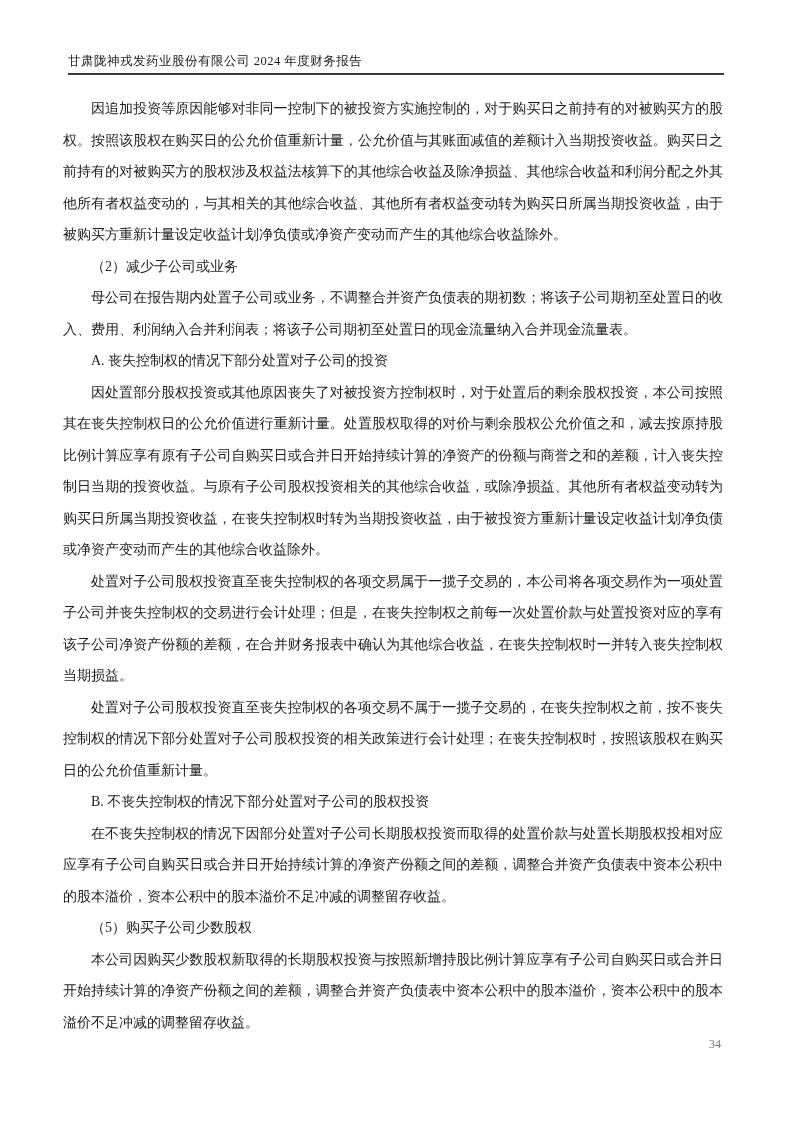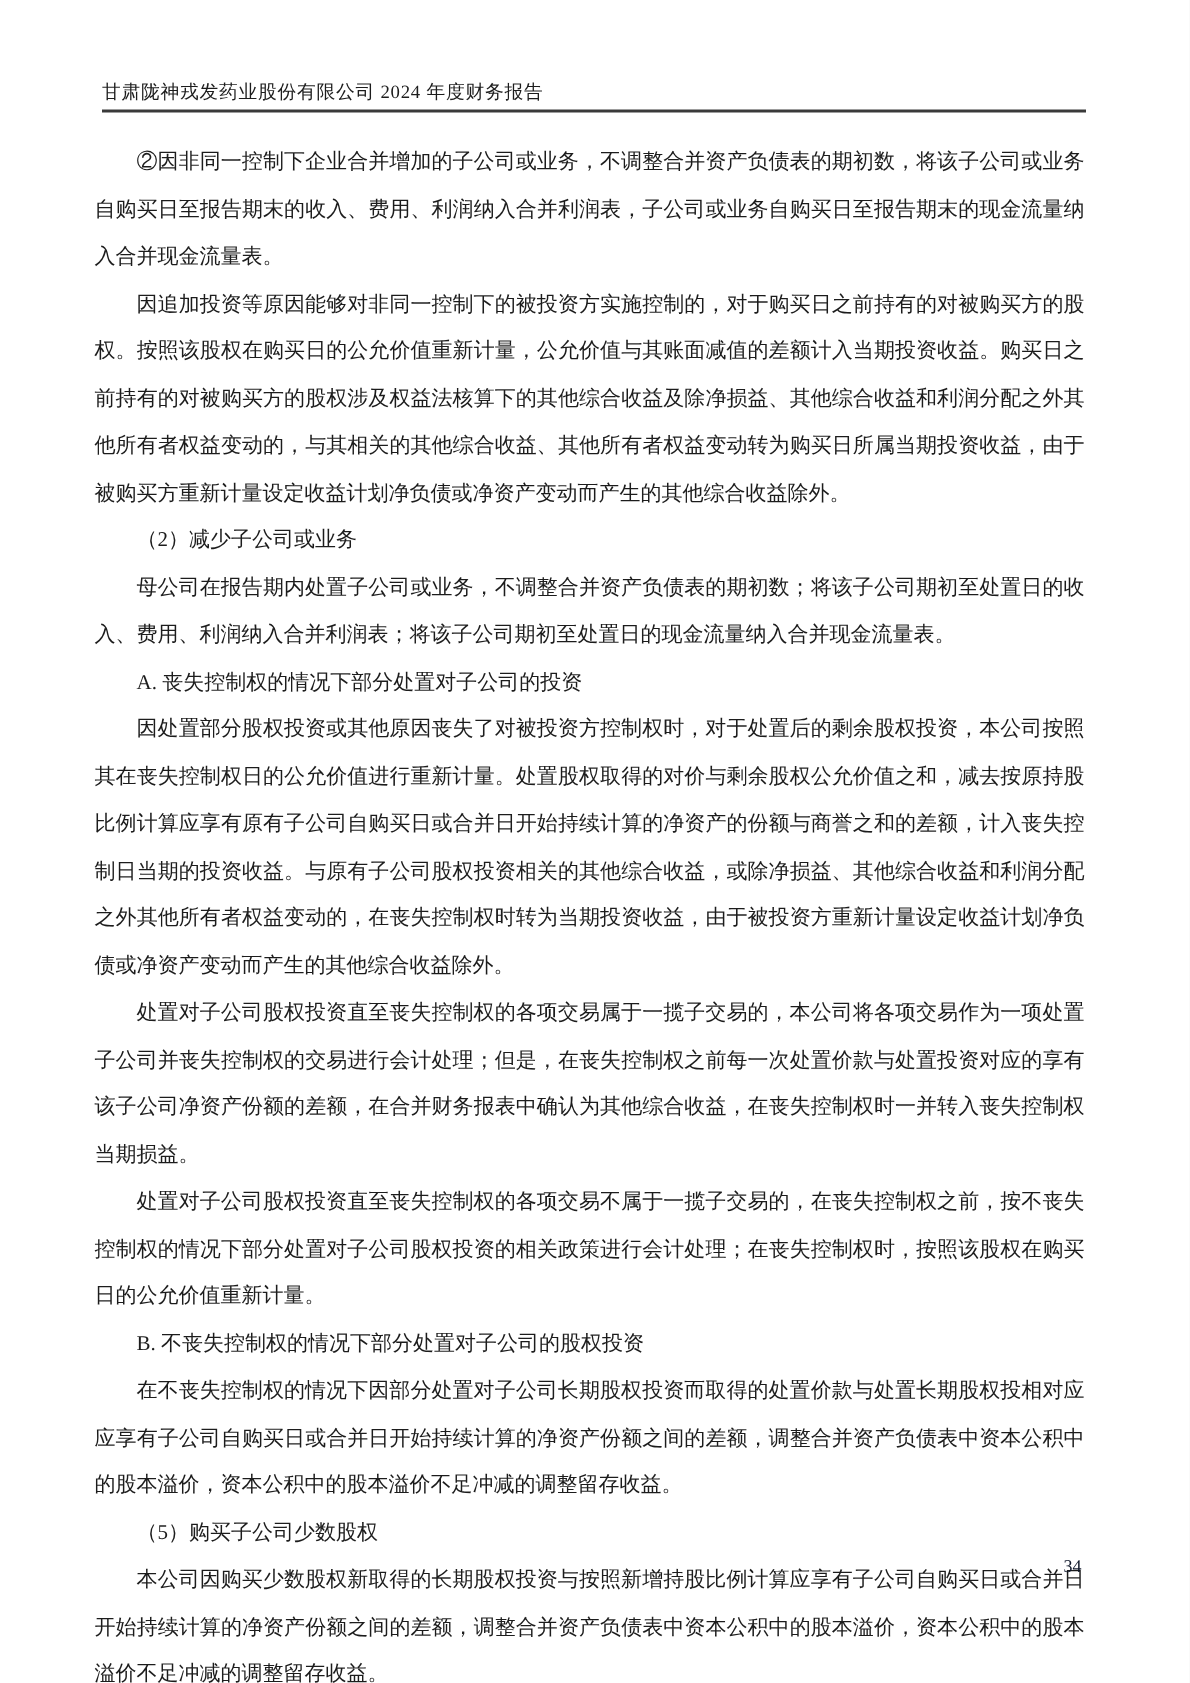--- a/index.html
+++ b/index.html
@@ -44,39 +44,38 @@
     margin: 0;
     padding: 0;
     text-indent: 2em;
     word-break: break-all;
   }
   .page-footer {
     position: absolute;
     top: 1037px;
     right: 72px;
     font-size: 12px;
-    color: #0f172a;
+    color: #737373;
   }
 </style>
 </head>
 <body>
 
 <div class="page">
 
   <div class="page-header">甘肃陇神戎发药业股份有限公司 2024 年度财务报告</div>
 
   <div class="header-rule"></div>
 
   <div class="body-text">
-    <p>②因非同一控制下企业合并增加的子公司或业务，不调整合并资产负债表的期初数，将该子公司或业务自购买日至报告期末的收入、费用、利润纳入合并利润表，子公司或业务自购买日至报告期末的现金流量纳入合并现金流量表。</p>
     <p>因追加投资等原因能够对非同一控制下的被投资方实施控制的，对于购买日之前持有的对被购买方的股权。按照该股权在购买日的公允价值重新计量，公允价值与其账面减值的差额计入当期投资收益。购买日之前持有的对被购买方的股权涉及权益法核算下的其他综合收益及除净损益、其他综合收益和利润分配之外其他所有者权益变动的，与其相关的其他综合收益、其他所有者权益变动转为购买日所属当期投资收益，由于被购买方重新计量设定收益计划净负债或净资产变动而产生的其他综合收益除外。</p>
     <p>（2）减少子公司或业务</p>
     <p>母公司在报告期内处置子公司或业务，不调整合并资产负债表的期初数；将该子公司期初至处置日的收入、费用、利润纳入合并利润表；将该子公司期初至处置日的现金流量纳入合并现金流量表。</p>
     <p>A. 丧失控制权的情况下部分处置对子公司的投资</p>
-    <p>因处置部分股权投资或其他原因丧失了对被投资方控制权时，对于处置后的剩余股权投资，本公司按照其在丧失控制权日的公允价值进行重新计量。处置股权取得的对价与剩余股权公允价值之和，减去按原持股比例计算应享有原有子公司自购买日或合并日开始持续计算的净资产的份额与商誉之和的差额，计入丧失控制日当期的投资收益。与原有子公司股权投资相关的其他综合收益，或除净损益、其他综合收益和利润分配之外其他所有者权益变动的，在丧失控制权时转为当期投资收益，由于被投资方重新计量设定收益计划净负债或净资产变动而产生的其他综合收益除外。</p>
+    <p>因处置部分股权投资或其他原因丧失了对被投资方控制权时，对于处置后的剩余股权投资，本公司按照其在丧失控制权日的公允价值进行重新计量。处置股权取得的对价与剩余股权公允价值之和，减去按原持股比例计算应享有原有子公司自购买日或合并日开始持续计算的净资产的份额与商誉之和的差额，计入丧失控制日当期的投资收益。与原有子公司股权投资相关的其他综合收益，或除净损益、其他所有者权益变动转为购买日所属当期投资收益，在丧失控制权时转为当期投资收益，由于被投资方重新计量设定收益计划净负债或净资产变动而产生的其他综合收益除外。</p>
     <p>处置对子公司股权投资直至丧失控制权的各项交易属于一揽子交易的，本公司将各项交易作为一项处置子公司并丧失控制权的交易进行会计处理；但是，在丧失控制权之前每一次处置价款与处置投资对应的享有该子公司净资产份额的差额，在合并财务报表中确认为其他综合收益，在丧失控制权时一并转入丧失控制权当期损益。</p>
     <p>处置对子公司股权投资直至丧失控制权的各项交易不属于一揽子交易的，在丧失控制权之前，按不丧失控制权的情况下部分处置对子公司股权投资的相关政策进行会计处理；在丧失控制权时，按照该股权在购买日的公允价值重新计量。</p>
     <p>B. 不丧失控制权的情况下部分处置对子公司的股权投资</p>
     <p>在不丧失控制权的情况下因部分处置对子公司长期股权投资而取得的处置价款与处置长期股权投相对应应享有子公司自购买日或合并日开始持续计算的净资产份额之间的差额，调整合并资产负债表中资本公积中的股本溢价，资本公积中的股本溢价不足冲减的调整留存收益。</p>
     <p>（5）购买子公司少数股权</p>
     <p>本公司因购买少数股权新取得的长期股权投资与按照新增持股比例计算应享有子公司自购买日或合并日开始持续计算的净资产份额之间的差额，调整合并资产负债表中资本公积中的股本溢价，资本公积中的股本溢价不足冲减的调整留存收益。</p>
   </div>
 
   <div class="page-footer">34</div>
 

